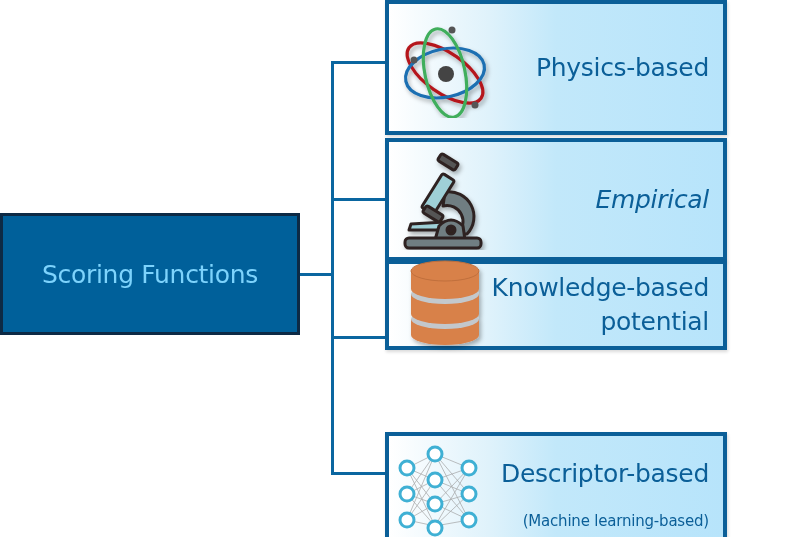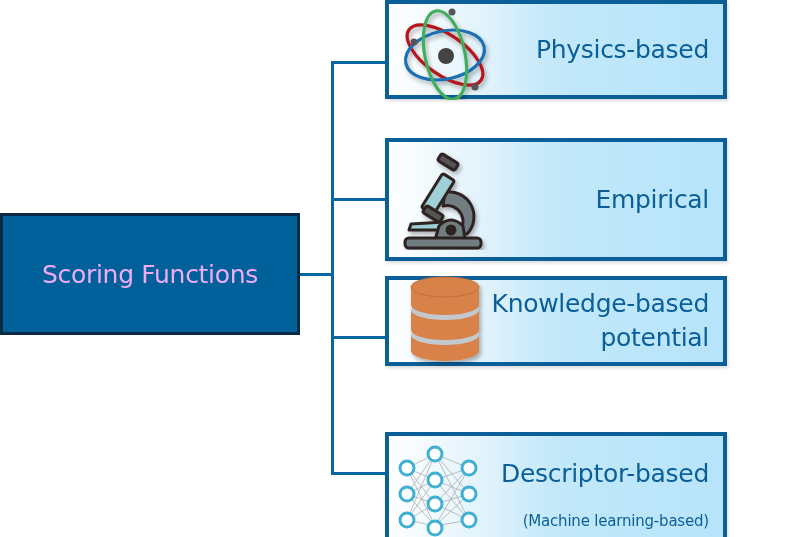--- a/index.html
+++ b/index.html
@@ -2,21 +2,21 @@
 <html><head>
   <meta charset="utf-8">
   <style>
     html, body { margin: 0; padding: 0; background: #ffffff; }
     body { width: 793px; height: 537px; position: relative; overflow: hidden;
            font-family: "DejaVu Sans", "Liberation Sans", sans-serif; }
     .root-box {
       position: absolute; left: 0; top: 213px; width: 300px; height: 122px;
       box-sizing: border-box; background: #00609a; border: 3px solid #0d2a45;
       display: flex; align-items: center; justify-content: center;
-      color: #f0abfc; font-size: 25px; letter-spacing: -0.3px;
+      color: #7dd3fc; font-size: 25px; letter-spacing: -0.3px;
     }
     .line { position: absolute; background: #0a66a0; }
     .cat-box {
       position: absolute; left: 385px; width: 342px; box-sizing: border-box;
       border: 4px solid #0b5f98;
       background: linear-gradient(to right, #ffffff 0%, #dff2fb 30%, #c2e8fa 50%, #b7e4fb 100%);
       box-shadow: 1px 2px 3px rgba(0,0,0,0.15);
     }
     .cat-icon { position: absolute; left: 6px; top: 50%; transform: translateY(-50%); width: 100px; height: 100px; }
     .cat-label {
@@ -33,21 +33,21 @@
   <span>Scoring Functions</span>
 </div>
 
 <div class="line" style="left:300px; top:273px; width:34px; height:3px;"></div>
 <div class="line" style="left:331px; top:61px; width:3px; height:414px;"></div>
 <div class="line" style="left:331px; top:61px; width:54px; height:3px;"></div>
 <div class="line" style="left:331px; top:198px; width:54px; height:3px;"></div>
 <div class="line" style="left:331px; top:336px; width:54px; height:3px;"></div>
 <div class="line" style="left:331px; top:472px; width:54px; height:3px;"></div>
 
-<div class="cat-box" style="top:0; height:99px;">
+<div class="cat-box" style="top:0; height:135px;">
   <svg class="cat-icon" viewBox="0 0 100 100">
     <defs>
         <filter id="sh1" x="-20%" y="-20%" width="140%" height="140%">
           <feDropShadow dx="2" dy="3" stdDeviation="2" flood-opacity="0.3"></feDropShadow>
         </filter>
       </defs>
     <g filter="url(#sh1)" fill="none" stroke-width="3.2">
       <ellipse cx="50" cy="55" rx="44" ry="20" transform="rotate(35 50 55)" stroke="#b5171d"></ellipse>
       <ellipse cx="50" cy="55" rx="40" ry="24" transform="rotate(-12 50 55)" stroke="#1f6fb2"></ellipse>
       <ellipse cx="50" cy="55" rx="20" ry="45" transform="rotate(-12 50 55)" stroke="#3fae5c"></ellipse>
@@ -55,21 +55,21 @@
     <circle cx="51" cy="56" r="8" fill="#444"></circle>
     <circle cx="57" cy="12" r="3.5" fill="#555"></circle>
     <circle cx="19" cy="42" r="3.5" fill="#555"></circle>
     <circle cx="80" cy="87" r="3.5" fill="#555"></circle>
   </svg>
   <div class="cat-label">
     <span>Physics-based</span>
   </div>
 </div>
 
-<div class="cat-box" style="top:138px; height:123px;">
+<div class="cat-box" style="top:138px; height:123px;font-style:italic;">
   <svg class="cat-icon" viewBox="0 0 100 100">
     <defs>
         <filter id="sh2" x="-20%" y="-20%" width="140%" height="140%">
           <feDropShadow dx="2" dy="3" stdDeviation="2" flood-opacity="0.3"></feDropShadow>
         </filter>
       </defs>
     <g filter="url(#sh2)" stroke="#2e2320" stroke-width="3" stroke-linejoin="round">
       <path d="M50 42 A25 25 0 0 1 72 84 L62 84 A16 16 0 0 0 48 56 Z" fill="#6f7e82"></path>
       <rect x="36" y="24" width="14" height="40" rx="2" transform="rotate(32 43 44)" fill="#9fd0d7"></rect>
       <rect x="43" y="8" width="20" height="8" rx="2" transform="rotate(32 53 12)" fill="#555"></rect>
@@ -78,21 +78,21 @@
       <path d="M40 90 L44 76 Q56 64 68 76 L70 90 Z" fill="#6f7e82"></path>
       <circle cx="56" cy="80" r="4" fill="#2e2320"></circle>
       <rect x="10" y="88" width="76" height="10" rx="4" fill="#6f7e82"></rect>
     </g>
   </svg>
   <div class="cat-label">
     <span>Empirical</span>
   </div>
 </div>
 
-<div class="cat-box" style="top:276px; height:90px;padding-left:46px;">
+<div class="cat-box" style="top:260px; height:90px;padding-left:46px;">
   <svg class="cat-icon" viewBox="0 0 100 100">
     <defs>
         <filter id="sh3" x="-20%" y="-20%" width="140%" height="140%">
           <feDropShadow dx="2" dy="3" stdDeviation="2" flood-opacity="0.3"></feDropShadow>
         </filter>
       </defs>
     <g filter="url(#sh3)">
       <path d="M16 64 L16 80 A34 10 0 0 0 84 80 L84 64 Z" fill="#d8814a"></path>
       <ellipse cx="50" cy="64" rx="34" ry="10" fill="#c3c8cc"></ellipse>
       <path d="M16 39 L16 59 A34 10 0 0 0 84 59 L84 39 Z" fill="#d8814a"></path>

